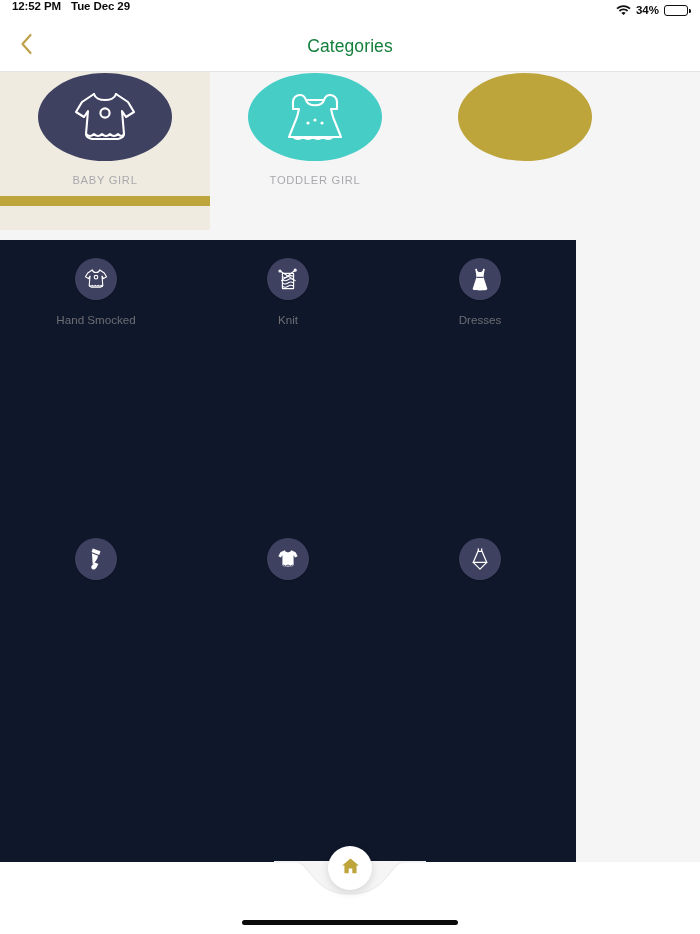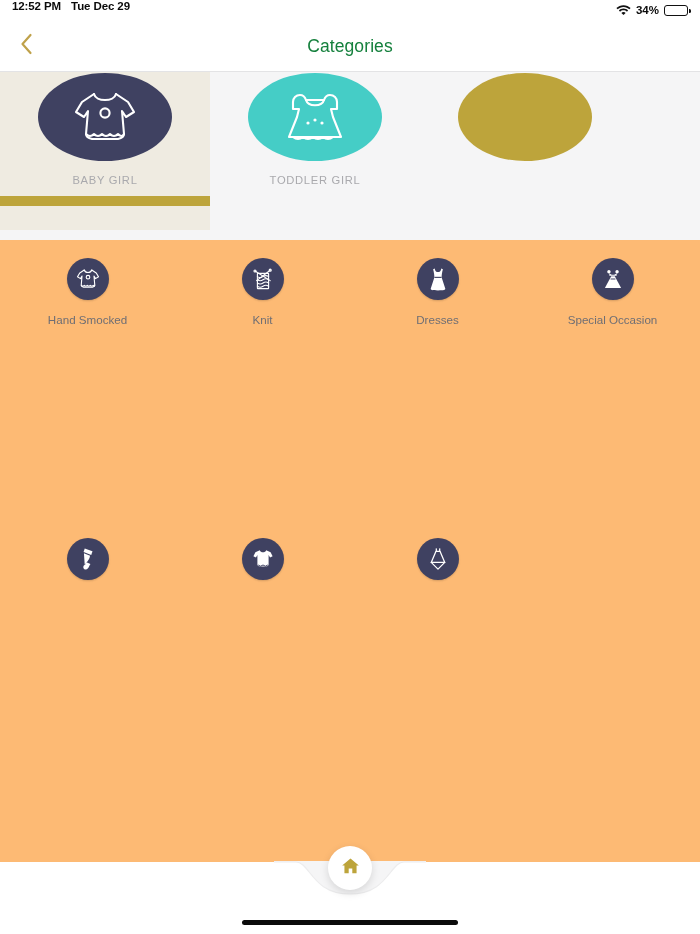--- a/index.html
+++ b/index.html
@@ -152,25 +152,25 @@
     bottom: 24px;
     width: 210px;
     height: 10px;
     background: #bda43b;
   }
 
   
   .grid {
     position: absolute;
     top: 240px; left: 0;
-    width: 700px;
+    width: 576px;
     height: 622px;
-    background: #fdba74;
+    background: #0f172a;
     display: grid;
-    grid-template-columns: repeat(4, 1fr);
+    grid-template-columns: repeat(3, 1fr);
     grid-auto-rows: 280px;
     z-index: 5;
   }
   .tile {
     display: flex;
     flex-direction: column;
     align-items: center;
     padding-top: 18px;
     cursor: pointer;
   }
@@ -354,34 +354,20 @@
       <div class="circ">
         <svg width="22" height="26" viewBox="0 0 26 32">
           <path d="M9 3 C9 6 11 7.5 13 7.5 C15 7.5 17 6 17 3 L19 4 C18 8 17.5 11 17.5 14 L22 28 C22 29.3 20.5 30 13 30 C5.5 30 4 29.3 4 28 L8.5 14 C8.5 11 8 8 7 4 Z" fill="#ffffff"></path>
           <path d="M8.6 14 L17.4 14" stroke="#3f4161" stroke-width="1.4"></path>
         </svg>
       </div>
       <div class="tile-label">Dresses</div>
     </div>
 
 
-    <div class="tile">
-      <div class="circ">
-        <svg width="26" height="26" viewBox="0 0 32 32">
-          <g fill="#ffffff">
-            <circle cx="11" cy="7" r="2.1"></circle>
-            <circle cx="21" cy="7" r="2.1"></circle>
-            <path d="M11.5 8.5 C13 11.5 19 11.5 20.5 8.5 L20.5 12 L11.5 12 Z"></path>
-            <path d="M13.8 12.5 L18.2 12.5 L26 27 L6 27 Z"></path>
-          </g>
-          <path d="M13 16 L19 16" stroke="#3f4161" stroke-width="1.2" fill="none"></path>
-        </svg>
-      </div>
-      <div class="tile-label">Special Occasion</div>
-    </div>
 
     <div class="tile">
       <div class="circ">
         <svg width="22" height="26" viewBox="0 0 26 32">
           <g fill="#ffffff">
             <path d="M9 3 L18.5 6.5 L17 11 L7.5 7.5 Z"></path>
             <path d="M8 9 L15.5 12 C15 16 13 18.5 10.5 21 C8 23.5 6.5 25.5 7.5 27.5 C8.5 29.5 11.5 29.5 13 27.5 C14 26 14.5 24 16 22 L11 20 C10 21.5 9.5 23 9 24 Z"></path>
           </g>
         </svg>
       </div>

